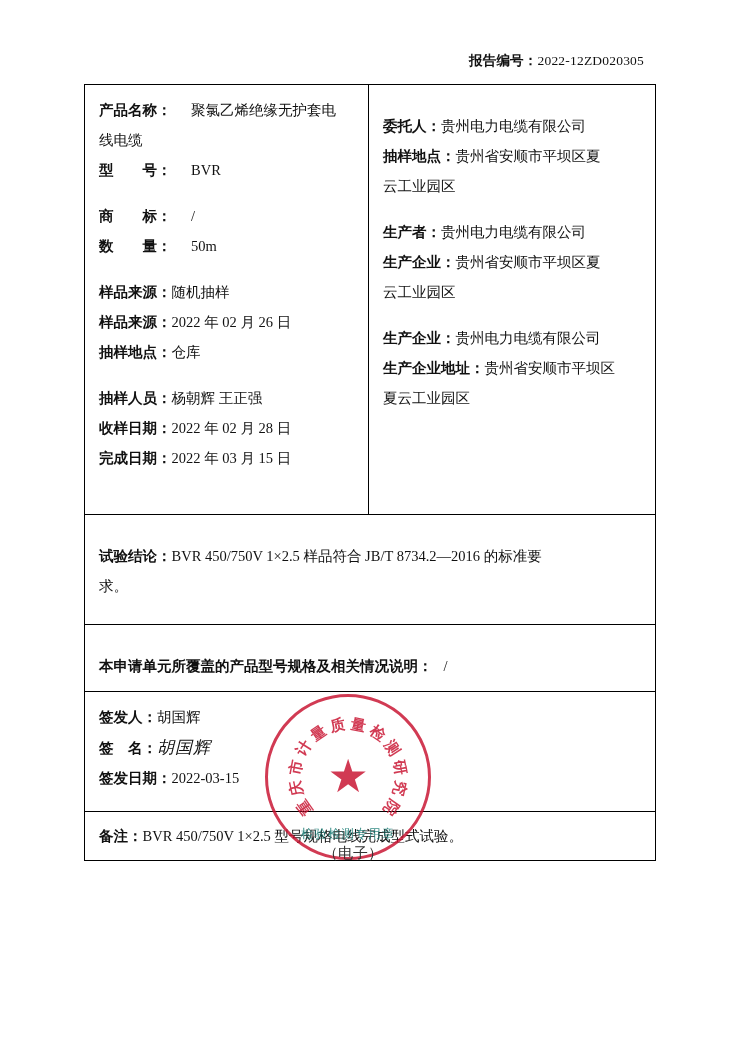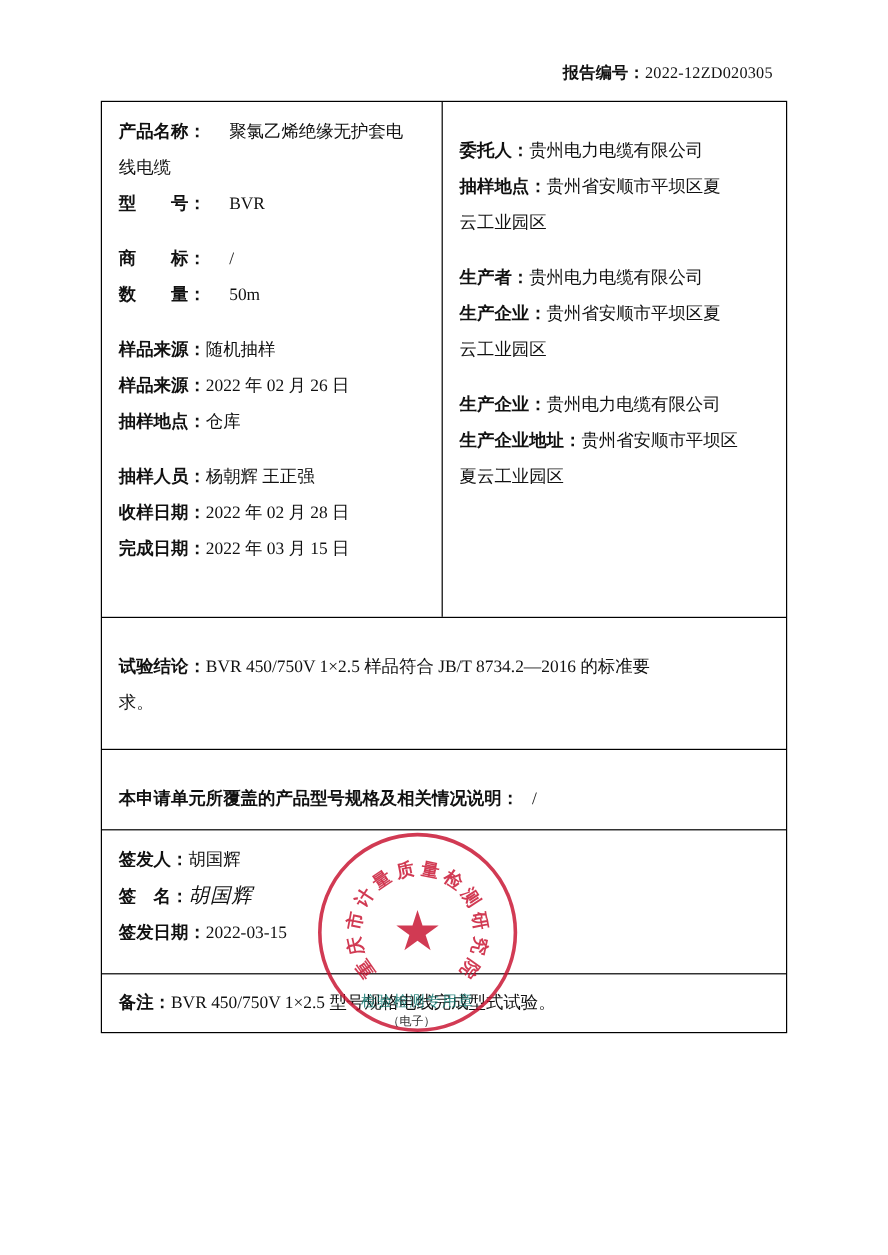--- a/index.html
+++ b/index.html
@@ -151,21 +151,21 @@
     text-align: center;
     font-size: 12.5px;
     font-family: "Liberation Serif", serif;
     color: #0f766e;
     letter-spacing: 1px;
   }
   .seal-sub {
     position: absolute;
     left: 238px;
     top: 152px;
-    font-size: 10px;
+    font-size: 15px;
     color: #333;
     z-index: 2;
   }
   .arc-char {
     position: absolute;
     left: 50%;
     top: 50%;
     font-size: 15px;
     font-weight: bold;
     color: #c8102e;

